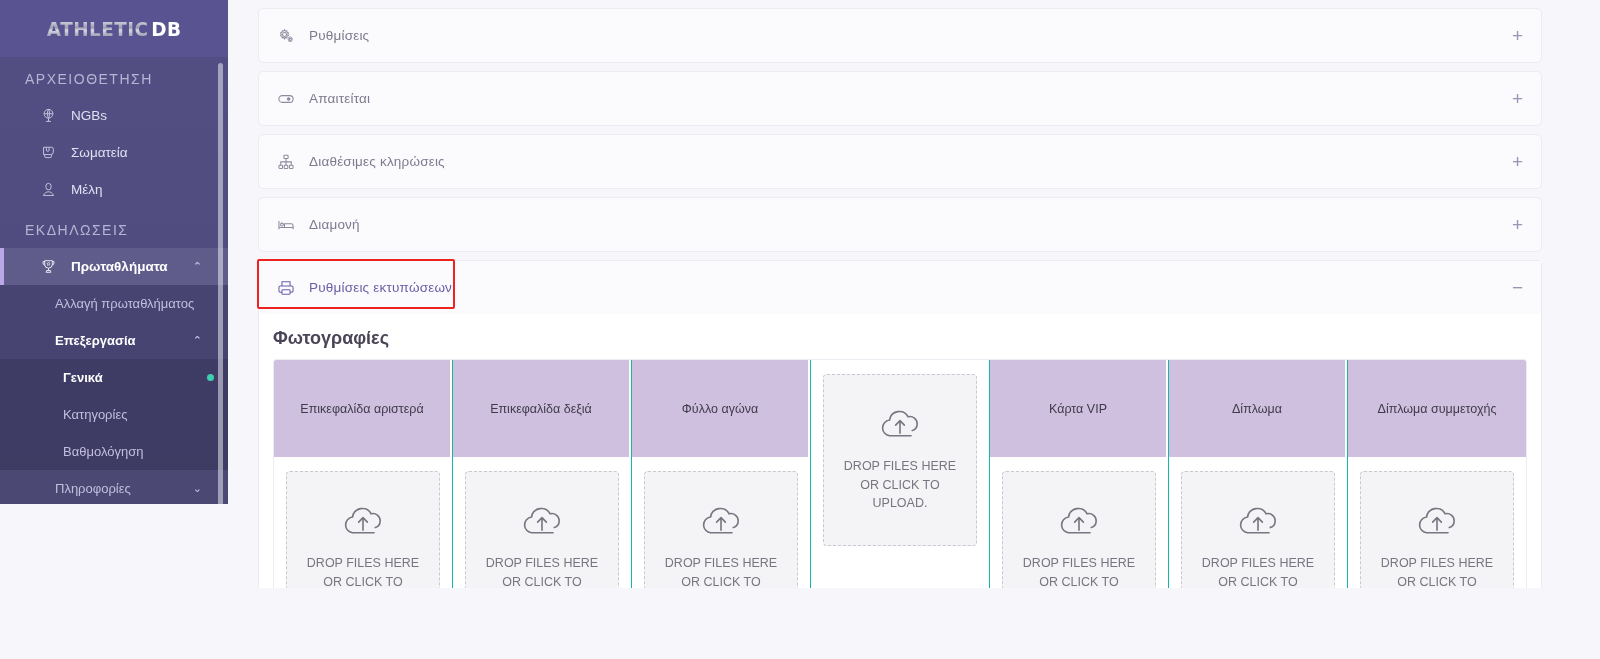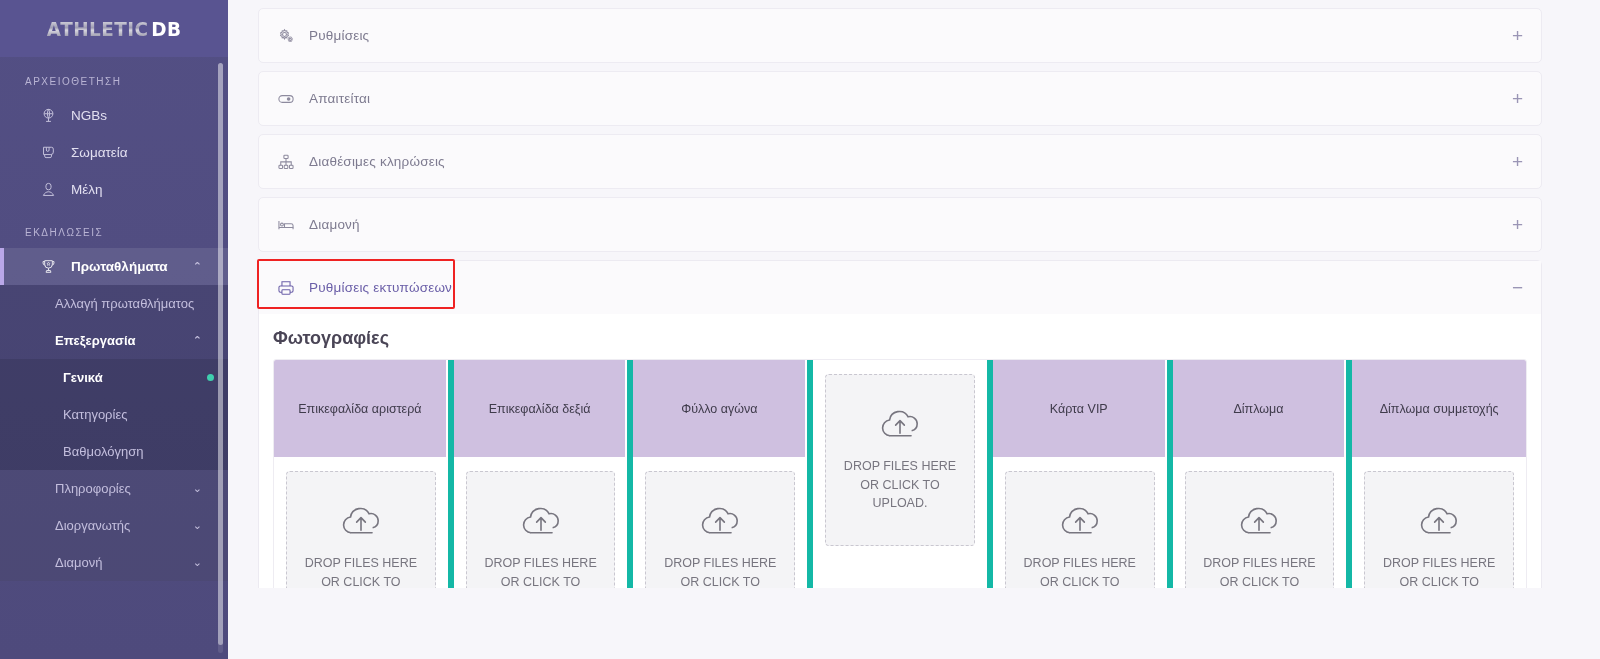--- a/index.html
+++ b/index.html
@@ -6,21 +6,21 @@
   html, body {
     width: 1600px; height: 659px;
     overflow: hidden;
     font-family: "Liberation Sans", "DejaVu Sans", sans-serif;
     background: #f7f6fa;
   }
   .app { display: flex; width: 1600px; height: 659px; }
 
   
   .sidebar {
-    width: 228px; height: 659px;
+    width: 228px; height: 504px;
     background: linear-gradient(180deg,#534f84 0%, #4e4a7c 100%);
     position: relative;
     flex: 0 0 228px;
     overflow: hidden;
   }
   .logo-wrap {
     height: 57px;
     display: flex; align-items: center; justify-content: center;
     background: #595491;
   }
@@ -50,21 +50,21 @@
     border-radius: 3px;
   }
   .nav-scroll-thumb {
     position: absolute; right: 5px; top: 6px;
     width: 5px; height: 582px;
     background: rgba(255,255,255,0.42);
     border-radius: 3px;
   }
 
   .section-label {
-    font-size: 10px;
+    font-size: 14px;
     letter-spacing: 1.5px;
     color: #b9b4d4;
     padding: 0 8px 0 25px;
     height: 40px;
     display: flex; align-items: flex-end;
     padding-bottom: 10px;
     text-transform: uppercase;
   }
   .nav-item {
     display: flex; align-items: center;
@@ -198,21 +198,21 @@
   .photo-table {
     display: flex;
     border: 1px solid #eeecf2;
     border-radius: 3px;
     overflow: hidden;
     background: #ffffff;
   }
   .photo-col {
     flex: 1 1 0;
     min-width: 0;
-    border-right: 6px solid #14b8a6;
+    border-right: 1px solid #14b8a6;
     display: flex; flex-direction: column;
     background:#ffffff;
   }
   .photo-col:last-child { border-right: none; }
   .col-head {
     height: 97px;
     background: #cfc0e0;
     display: flex; align-items: center; justify-content: center;
     text-align: center;
     font-size: 12.5px;

